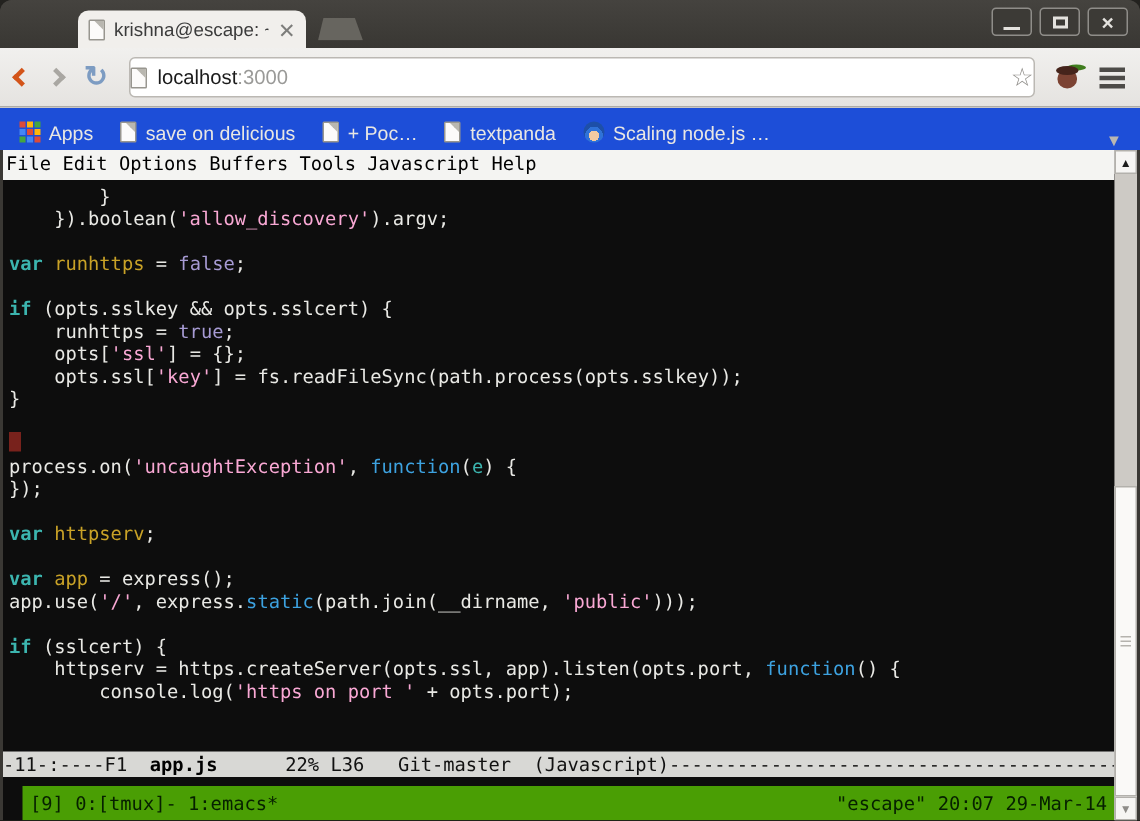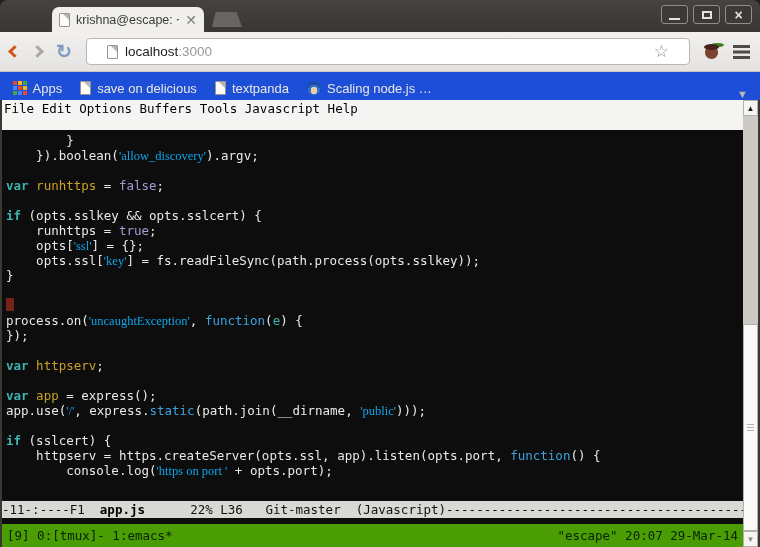--- a/index.html
+++ b/index.html
@@ -16,21 +16,21 @@
   .wc { width:27px; height:19px; background:#3c3a36; border:1px solid #8f8d89; border-radius:3px; display:flex; align-items:center; justify-content:center; color:#e4e2de; }
   .wc-min { width:11px; height:2px; background:#e4e2de; margin-top:8px; }
   .wc-max { width:10px; height:8px; border:2px solid #e4e2de; }
   .wc-x { font-size:14px; line-height:12px; font-weight:bold; }
 
   
   .toolbar { height:40px; background:linear-gradient(#f1f0ee,#e5e3e0); border-bottom:1px solid #c9c7c3; display:flex; align-items:center; padding:0 10px; gap:14px; }
   .chev { width:9px; height:9px; border-left:3px solid #d35419; border-bottom:3px solid #d35419; transform:rotate(45deg); }
   .chev.fwd { border-color:#a9a7a2; transform:rotate(-135deg); }
   .reload-icon { font-size:19px; color:#7d9cc2; font-weight:bold; line-height:19px; }
-  .urlbox { flex:1; height:27px; background:#ffffff; border:1px solid #bbb8b3; border-radius:4px; display:flex; align-items:center; padding:0 20px; gap:7px; }
+  .urlbox { flex:1; height:27px; background:#ffffff; border:1px solid #bbb8b3; border-radius:4px; display:flex; align-items:center; padding:0 0; gap:7px; }
   .url-text { flex:1; font-size:13.5px; white-space:nowrap; overflow:hidden; }
   .url-host { color:#1b1b1b; }
   .url-port { color:#9a9a98; }
   .star-icon { color:#8f8d89; font-size:17px; }
   .acorn-icon { width:15px; height:17px; position:relative; }
   .acorn-icon::before { content:""; position:absolute; left:1px; top:4px; width:13px; height:12px; background:#7c4333; border-radius:50% 50% 60% 60%; }
   .acorn-icon::after { content:""; position:absolute; left:0; top:1px; width:15px; height:6px; background:#45241b; border-radius:50%; box-shadow:6px -2px 0 -1px #3f7d1e; }
   .menu-icon { width:17px; height:2.5px; background:#4d4b48; box-shadow:0 5.5px 0 #4d4b48, 0 11px 0 #4d4b48; margin-top:-10px; }
 
   
@@ -40,37 +40,37 @@
   .apps-grid-icon { width:3.5px; height:3.5px; background:#dd4b39; box-shadow:5px 0 #ffb60b,10px 0 #45a63f,0 5px #4486f4,5px 5px #dd4b39,10px 5px #ffb60b,0 10px #45a63f,5px 10px #4486f4,10px 10px #dd4b39; margin:-10px 10px 0 0; }
   .hathway-favicon { width:14px; height:14px; border-radius:50%; background:radial-gradient(circle at 50% 50%, #403d3a 0 3.5px, transparent 3.5px), conic-gradient(#d94b3c,#e8a33d,#74b843,#4a86c8,#8a56a8,#d94b3c); }
   .page-icon { width:11px; height:14px; background:#fcfbfa; border:1px solid #98968f; border-radius:1px; position:relative; }
   .page-icon::before { content:""; position:absolute; right:0; top:0; border:3px solid #b9b7b0; border-left-color:transparent; border-bottom-color:transparent; }
   .megaman-favicon { width:14px; height:14px; border-radius:50%; background:radial-gradient(circle at 50% 68%, #f2cba2 0 3.5px, #2f72d8 3.5px 6px, #1d4fa8 6px); }
   .bb-overflow { margin-left:auto; color:#b9b7b2; font-size:11px; padding:0 6px; }
 
   
   .content { flex:1; margin:0 2px; display:flex; overflow:hidden; }
   .page { flex:1; background:#0d0d0d; display:flex; flex-direction:column; overflow:hidden; }
-  .menubar { height:30px; background:#f4f4f2; color:#000; font-family:"DejaVu Sans Mono", monospace; font-size:12.5px; line-height:17px; padding-left:2px; white-space:pre; }
+  .menubar { height:20px; background:#f4f4f2; color:#000; font-family:"DejaVu Sans Mono", monospace; font-size:12.5px; line-height:17px; padding-left:2px; white-space:pre; }
   .term { flex:1; padding:3px 0 0 4px; font-family:"DejaVu Sans Mono", monospace; font-size:12.5px; overflow:hidden; }
   .cl { height:15px; line-height:15px; white-space:pre; }
   .c-p { color:#e9e9e5; }
   .c-k { color:#3cb5af; font-weight:bold; }
   .c-f { color:#3da2e0; font-weight:normal; }
   .c-n { color:#c9a227; }
-  .c-s { color:#0ea5e9;font-family:Liberation Serif, serif; }
+  .c-s { color:#f9a8d4; }
   .c-b { color:#a79bd4; }
   .c-prm { color:#3cb5af; }
   .c-cur { background:#78221c; display:inline-block; width:8px; height:13px; }
   .modeline { height:17px; background:#d8d8d5; font-family:"DejaVu Sans Mono", monospace; font-size:12.5px; overflow:hidden; }
   .modeline .cl { height:17px; line-height:17px; }
   .c-m { color:#111; }
   .c-bold { color:#000; font-weight:bold; }
   .termgap { height:6px; background:#0d0d0d; }
-  .tmuxbar { height:23px; background:#4a9e04; display:flex; justify-content:space-between; align-items:center; padding:0 5px; font-family:"DejaVu Sans Mono", monospace; font-size:12.5px; color:#062000; white-space:pre; }
+  .tmuxbar { height:23px; background:#4a9e04; display:flex; justify-content:space-between; align-items:center; padding:0 5px; font-family:"DejaVu Sans Mono", monospace; font-size:12.5px; color:#062000; white-space:pre;margin-left:13px; }
 
   
   .scrollbar { width:15px; background:#cdcac5; display:flex; flex-direction:column; }
   .sb-btn { height:16px; background:#f6f5f3; border:1px solid #b3b1ac; display:flex; align-items:center; justify-content:center; font-size:8px; }
   .sb-btn.up { color:#1c1c1c; }
   .sb-btn.down { color:#8e8c88; }
   .sb-track { flex:1; position:relative; }
   .sb-thumb { position:absolute; left:0; right:0; top:50%; bottom:0; background:#faf9f7; border:1px solid #b3b1ac; }
   .sb-grip { position:absolute; left:3px; right:3px; top:50%; height:1px; background:#b5b3ae; box-shadow:0 -3px 0 #b5b3ae, 0 3px 0 #b5b3ae; }
 </style>
@@ -113,20 +113,24 @@
   </div>
 
   <div class="bookmarksbar">
   <span class="bookmark">
         <span class="bicon apps-grid-icon"></span>
         <span>Apps</span>
       </span>
       <span class="bookmark">
         <span class="bicon page-icon"></span>
         <span>save on delicious</span>
+      </span>
+      <span class="bookmark">
+        <span class="bicon page-icon"></span>
+        <span>+ Poc…</span>
       </span>
       <span class="bookmark">
         <span class="bicon page-icon"></span>
         <span>textpanda</span>
       </span>
       <span class="bookmark">
         <span class="bicon megaman-favicon"></span>
         <span>Scaling node.js …</span>
       </span>
       <span class="bb-overflow">▼</span>

